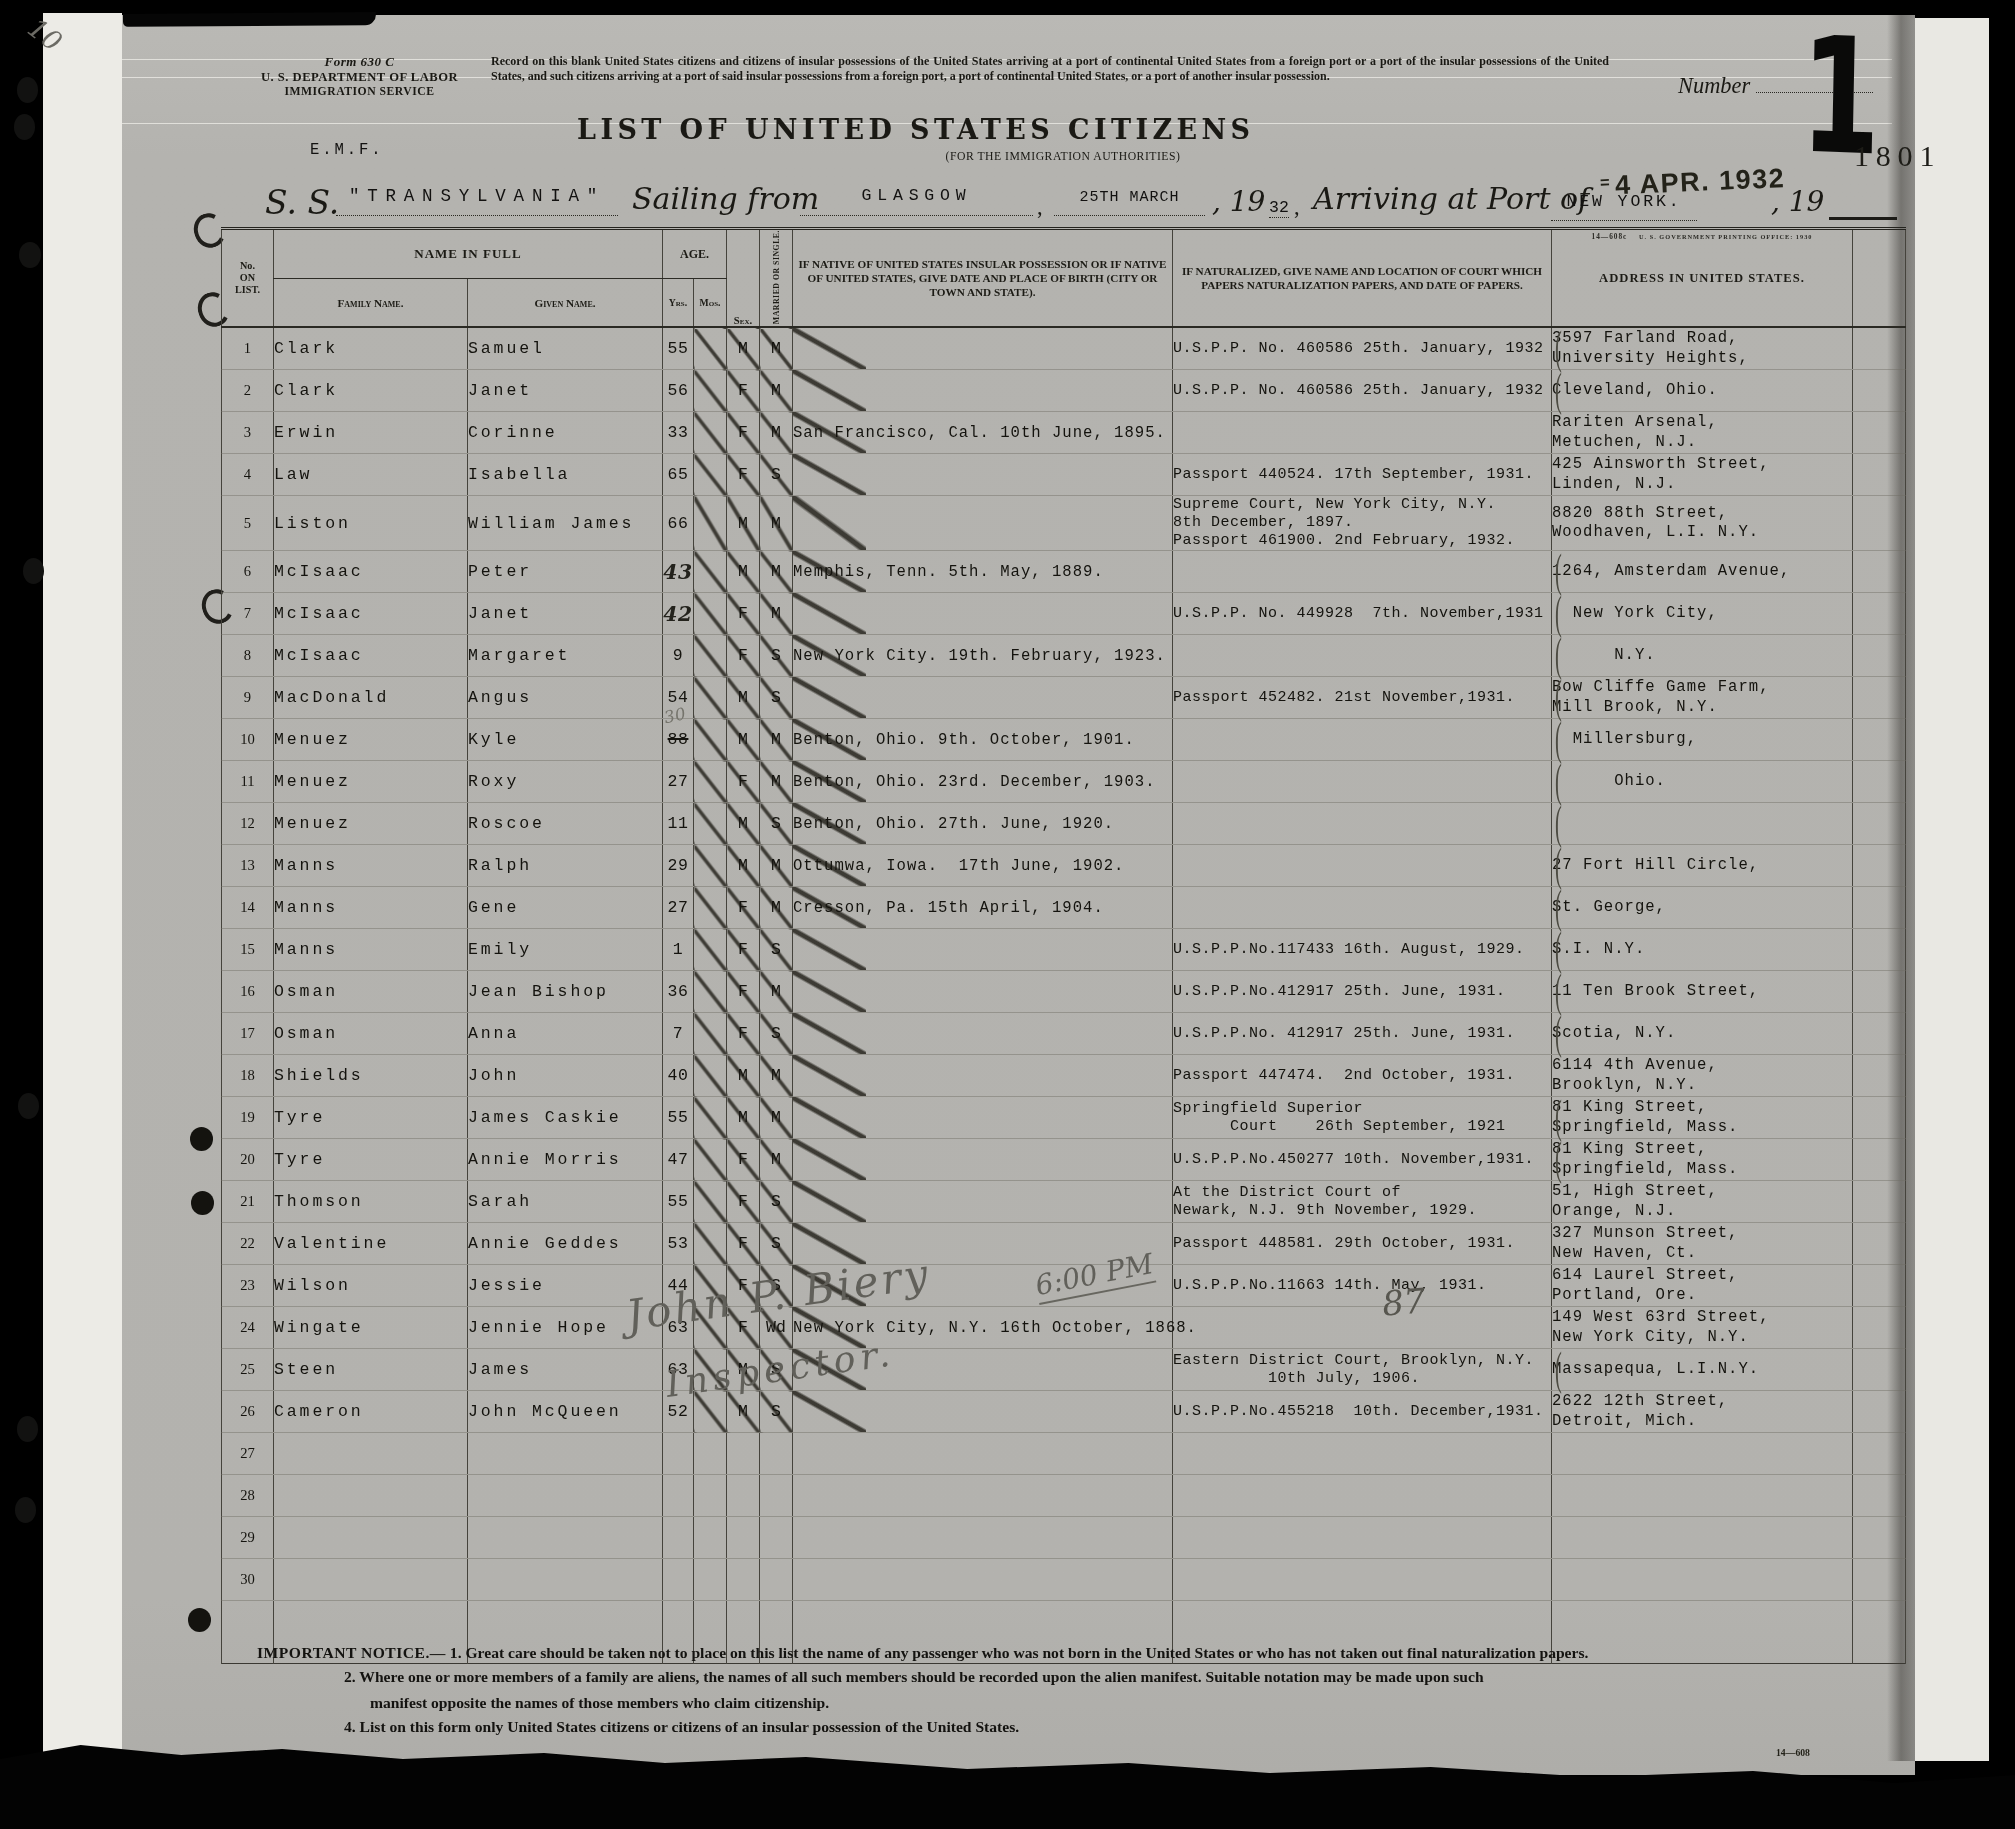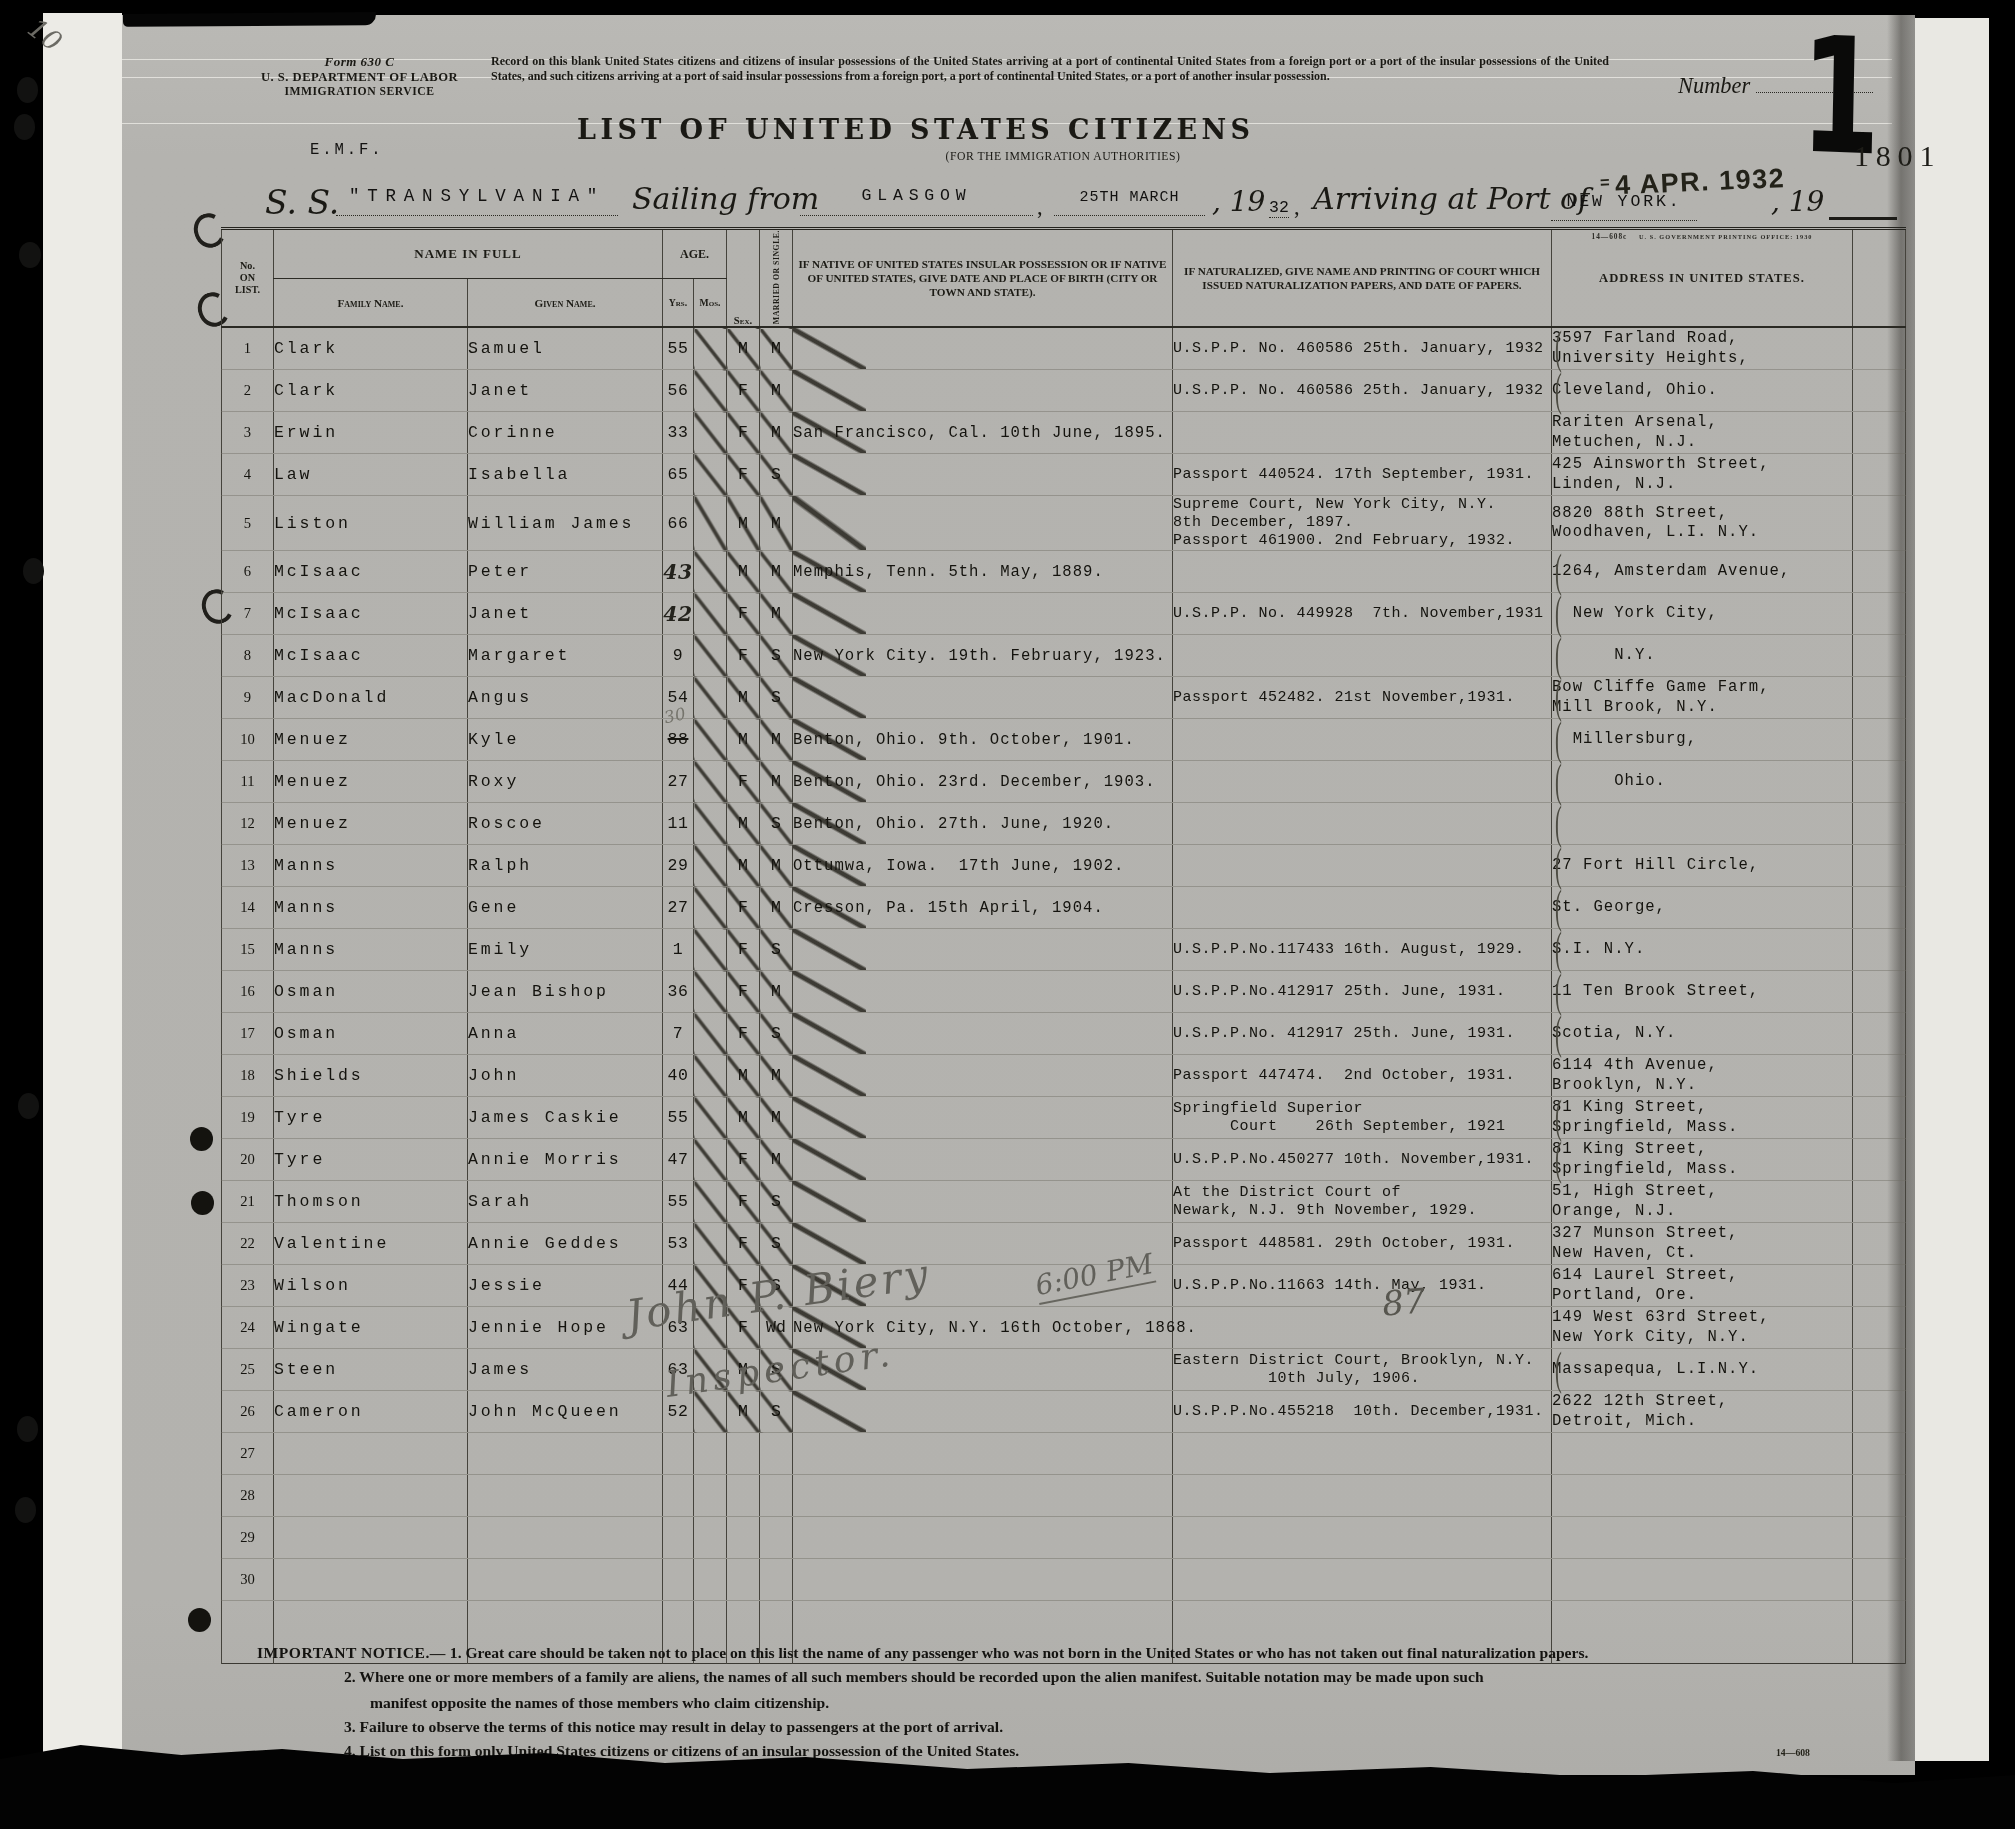--- a/index.html
+++ b/index.html
@@ -200,21 +200,21 @@
     <thead>
       <tr class="h1">
         <th class="h-no" rowspan="2">No.
 ON
 LIST.</th>
         <th class="h-name u" colspan="2">NAME IN FULL</th>
         <th class="h-age u" colspan="2">AGE.</th>
         <th class="h-sex" rowspan="2">Sex.</th>
         <th class="h-mar" rowspan="2"><span>MARRIED OR SINGLE.</span></th>
         <th class="h-big" rowspan="2">IF NATIVE OF UNITED STATES INSULAR POSSESSION OR IF NATIVE OF UNITED STATES, GIVE DATE AND PLACE OF BIRTH (CITY OR TOWN AND STATE).</th>
-        <th class="h-big" rowspan="2">IF NATURALIZED, GIVE NAME AND PRINTING OF COURT WHICH ISSUED NATURALIZATION PAPERS, AND DATE OF PAPERS.</th>
+        <th class="h-big" rowspan="2">IF NATURALIZED, GIVE NAME AND LOCATION OF COURT WHICH PAPERS NATURALIZATION PAPERS, AND DATE OF PAPERS.</th>
         <th class="h-addr" rowspan="2">
           <span class="gpo"><span>14—608c</span><span class="g2">U. S. GOVERNMENT PRINTING OFFICE: 1930</span></span>
           <span>ADDRESS IN UNITED STATES.</span>
         </th>
         <th rowspan="2"></th>
       </tr>
       <tr class="h2">
         <th class="h-sub">Family Name.</th>
         <th class="h-sub">Given Name.</th>
         <th class="h-ym">Yrs.</th>
@@ -753,20 +753,19 @@
   <div id="sig-title" class="hand-script">Inspector.</div>
   <div id="pencil-87" class="hand-script">87</div>
 
   <div id="notices">
     <div class="row1">
       <span class="lbl">IMPORTANT NOTICE.—</span>
       <span>1. Great care should be taken not to place on this list the name of any passenger who was not born in the United States or who has not taken out final naturalization papers.</span>
     </div>
     <div class="item">2. Where one or more members of a family are aliens, the names of all such members should be recorded upon the alien manifest.   Suitable notation may be made upon such</div>
     <div class="cont">manifest opposite the names of those members who claim citizenship.</div>
-    <div class="item">3. Failure to observe the terms of this notice may result in delay to passengers at the port of arrival.</div>
     <div class="item">4. List on this form only United States citizens or citizens of an insular possession of the United States.</div>
   </div>
   <div id="footer-code">14—608</div>
 
   <div class="bottom-black"></div>
 </div>
 
 
 </body></html>

